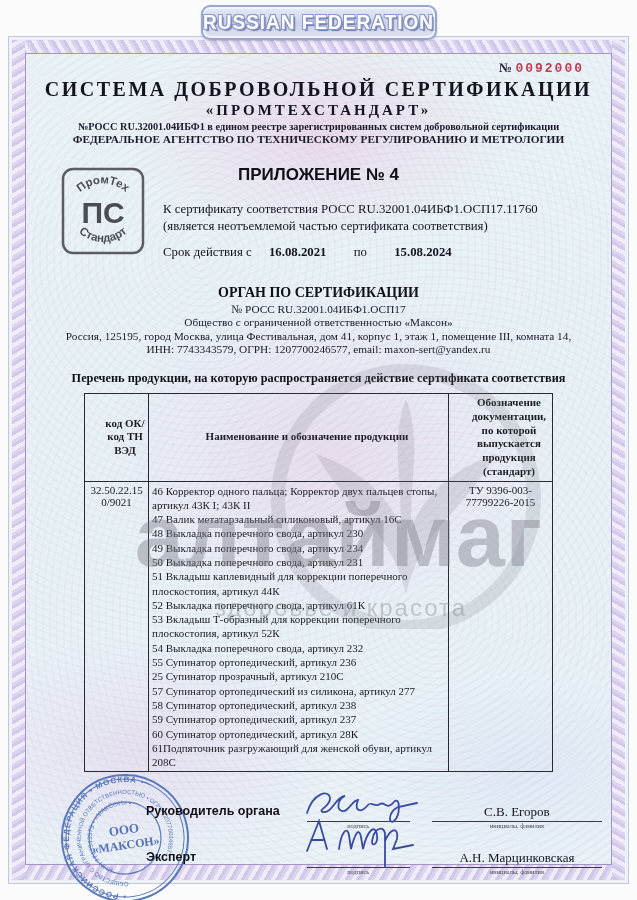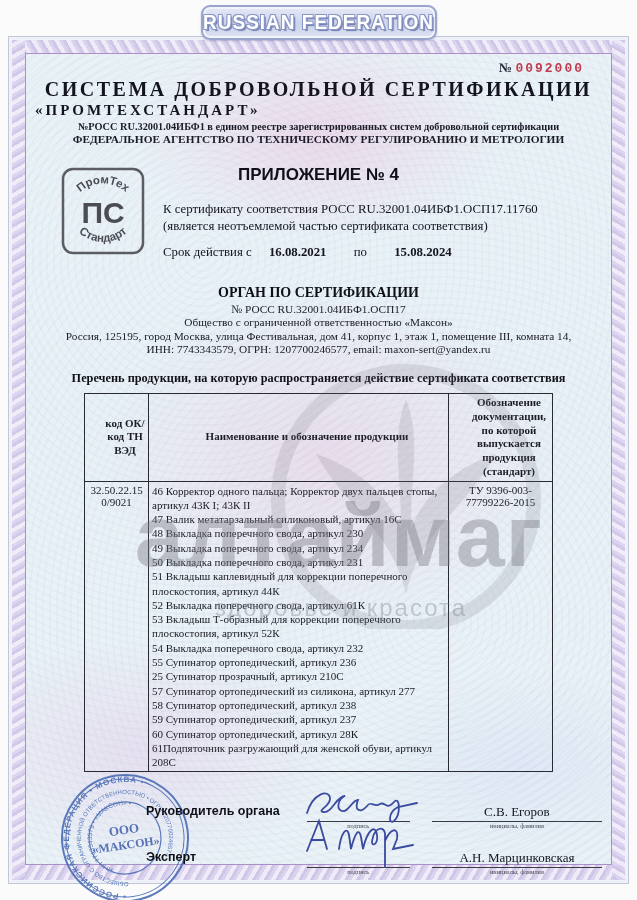--- a/index.html
+++ b/index.html
@@ -65,21 +65,21 @@
   }
   .wm-tagline{
     left:150px;top:540px;width:330px;text-align:center;
     font-family:"Liberation Sans",sans-serif;
     font-size:24px;color:#84848e;opacity:.4;letter-spacing:2px;
   }
   
   .cert-number{margin:6px 18px 0 0;text-align:right;font-size:13px;font-weight:bold;color:#2a2a3a;}
   .cert-number .num{color:#c23b4e;letter-spacing:2px;font-family:"Liberation Mono",monospace;}
   .title1{margin-top:2px;text-align:center;font-size:20px;font-weight:bold;letter-spacing:2.5px;color:#14141f;}
-  .title2{margin-top:1px;font-size:15px;font-weight:bold;letter-spacing:3px;color:#14141f;}
+  .title2{margin-top:1px;text-align:center;font-size:15px;font-weight:bold;letter-spacing:3px;color:#14141f;}
   .registry{margin-top:2px;text-align:center;font-size:10.3px;font-weight:bold;color:#1a1a28;}
   .agency{margin-top:1px;text-align:center;font-size:11.3px;font-weight:bold;color:#1a1a28;}
   
   .mid{position:relative;margin-top:20px;height:118px;}
   .appendix-title{text-align:center;font-family:"Liberation Sans",sans-serif;font-weight:bold;font-size:17px;color:#101018;}
   .logo{position:absolute;left:24px;top:-4px;}
   .ref{margin:16px 0 0 128px;font-size:12.8px;line-height:1.35;color:#15151f;}
   .validity{margin:9px 0 0 128px;font-size:12.8px;color:#15151f;}
   .validity .date{font-weight:bold;margin:0 14px;}
   .validity .to{margin:0 10px;}

